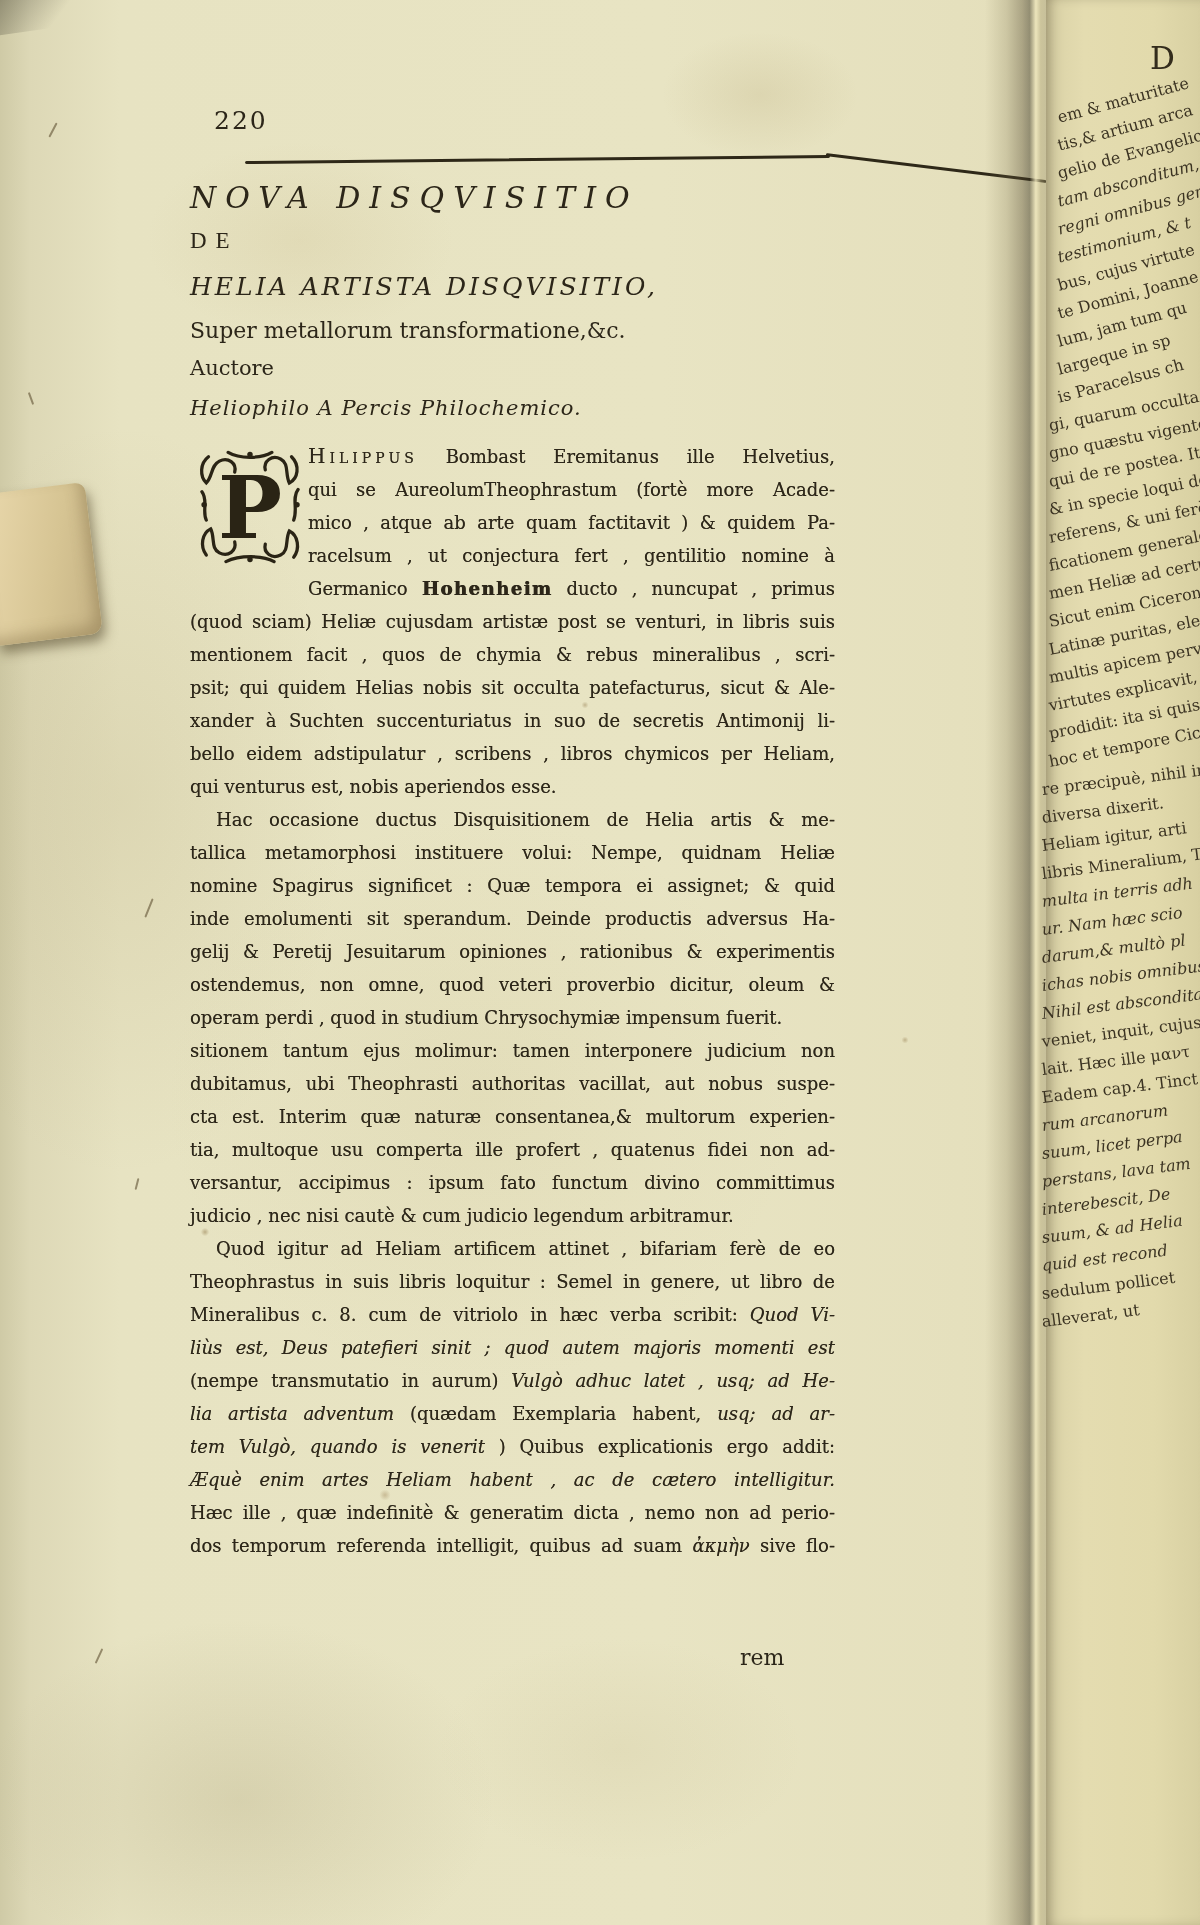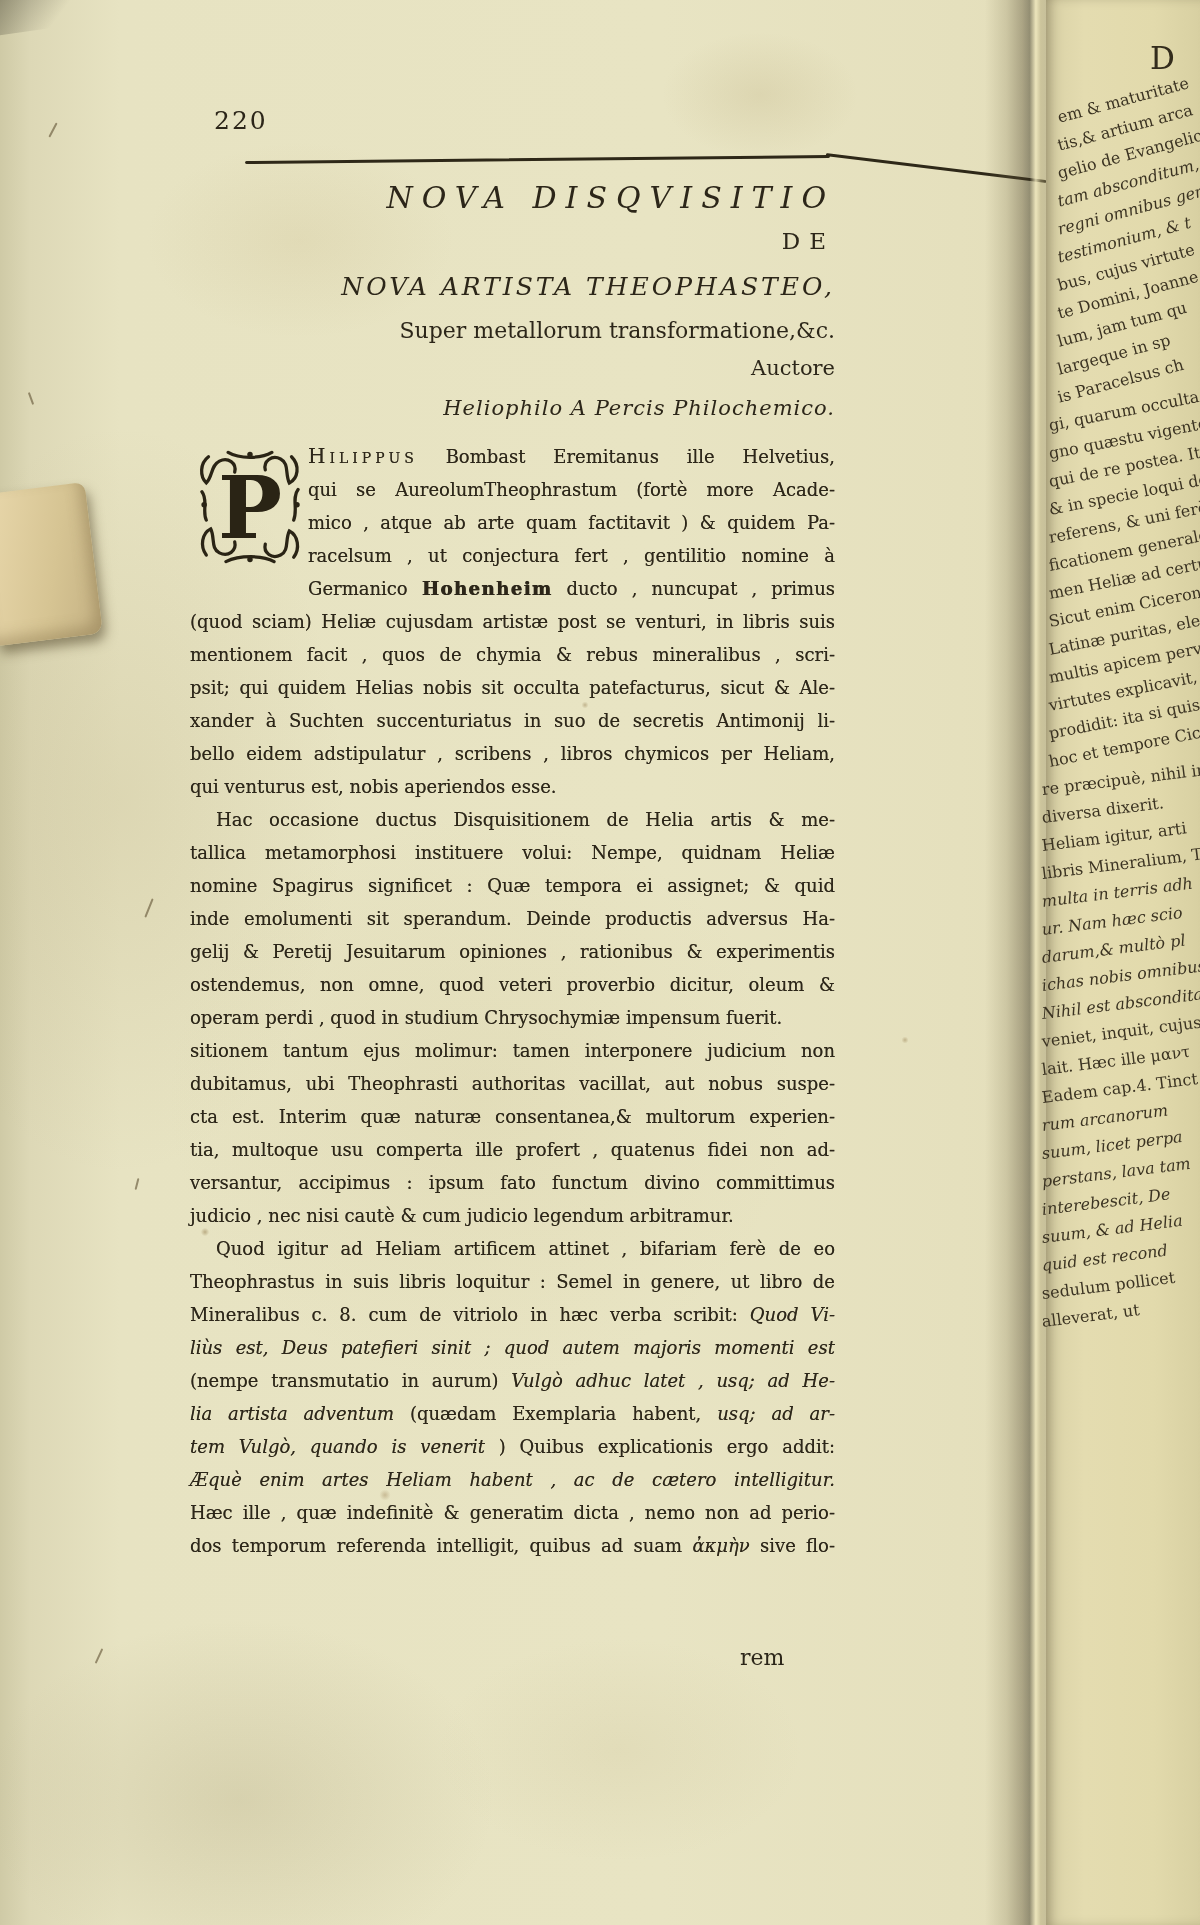--- a/index.html
+++ b/index.html
@@ -23,23 +23,23 @@
   }
   .abs{position:absolute;}
   
   .pagenum{left:214px;top:106px;font-size:25px;letter-spacing:2px;}
   .run-header{left:220px;top:90px;width:645px;text-align:center;
     font-variant:small-caps;font-size:27px;letter-spacing:4px;}
   .rule-main{left:245px;top:158px;width:585px;height:3px;background:#2e2818;
     transform:rotate(-0.6deg);border-radius:2px;}
   .rule-ext{left:826px;top:153px;width:222px;height:3px;background:#2e2818;
     transform:rotate(7deg);transform-origin:left center;border-radius:2px;}
-  .tblock{left:190px;width:645px;text-align:right;}
+  .tblock{left:190px;width:645px;text-align:left;}
   .t-main{top:180px;font-style:italic;font-size:30px;letter-spacing:9px;}
-  .t-de{top:228px;font-size:23px;letter-spacing:9px;}
+  .t-de{top:228px;font-size:23px;letter-spacing:9px;font-family:Liberation Serif, serif;}
   .t-subject{top:272px;font-style:italic;font-size:25px;letter-spacing:3px;}
   .t-subtitle{top:318px;font-size:22px;}
   .t-auctore{top:356px;font-size:21px;}
   .t-author{top:396px;font-style:italic;font-size:21px;letter-spacing:1px;}
   
   .text-col{left:190px;top:440px;width:645px;font-size:18px;line-height:33px;
     text-shadow:0 0 .5px rgba(44,38,25,.65);}
   .t-line{text-align:justify;text-align-last:justify;height:33px;white-space:nowrap;}
   .t-line.t-end{text-align-last:left;}
   .t-line.ind{margin-left:118px;}
@@ -86,21 +86,21 @@
 <body>
 
 <div class="photo">
 
   <div class="abs pagenum">220</div>
   <div class="abs rule-main"></div>
   <div class="abs rule-ext"></div>
 
   <div class="abs tblock t-main">NOVA DISQVISITIO</div>
   <div class="abs tblock t-de">DE</div>
-  <div class="abs tblock t-subject">NOVA ARTISTA THEOPHASTEO,</div>
+  <div class="abs tblock t-subject">HELIA ARTISTA DISQVISITIO,</div>
   <div class="abs tblock t-subtitle">Super metallorum transformatione,&amp;c.</div>
   <div class="abs tblock t-auctore">Auctore</div>
   <div class="abs tblock t-author">Heliophilo A Percis Philochemico.</div>
 
   <svg class="abs dropcap" width="110" height="118" viewBox="0 0 100 108">
     <g fill="none" stroke="#2a2415" stroke-width="3" stroke-linecap="round">
       <path d="M12,8 C4,14 4,26 10,32 C16,26 14,16 22,12 C30,8 38,14 36,22"></path>
       <path d="M88,8 C96,16 94,28 86,32 C82,24 86,14 78,10 C70,6 62,12 64,20"></path>
       <path d="M10,98 C4,90 6,78 14,74 C18,82 14,92 22,96 C30,100 38,94 36,86"></path>
       <path d="M90,100 C96,92 94,80 86,76 C82,84 86,94 78,98 C70,102 62,96 64,88"></path>

